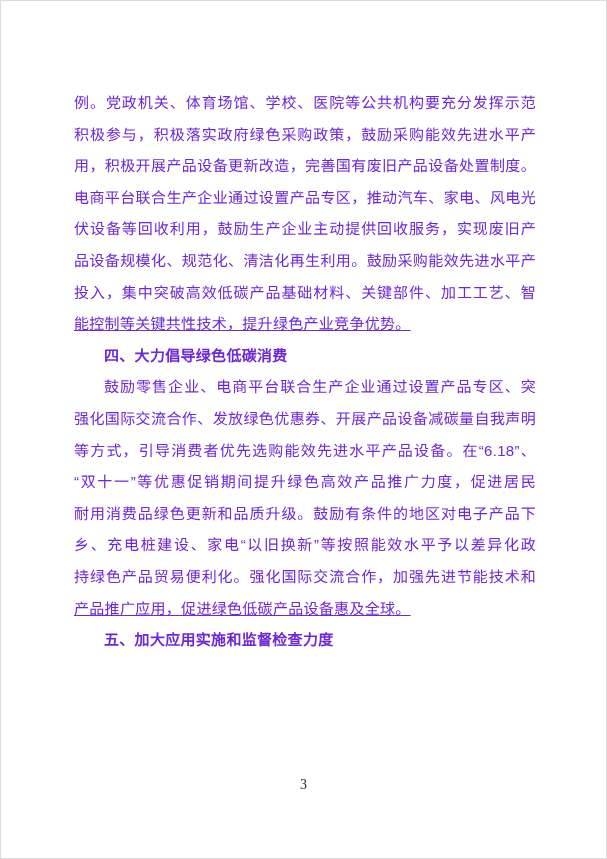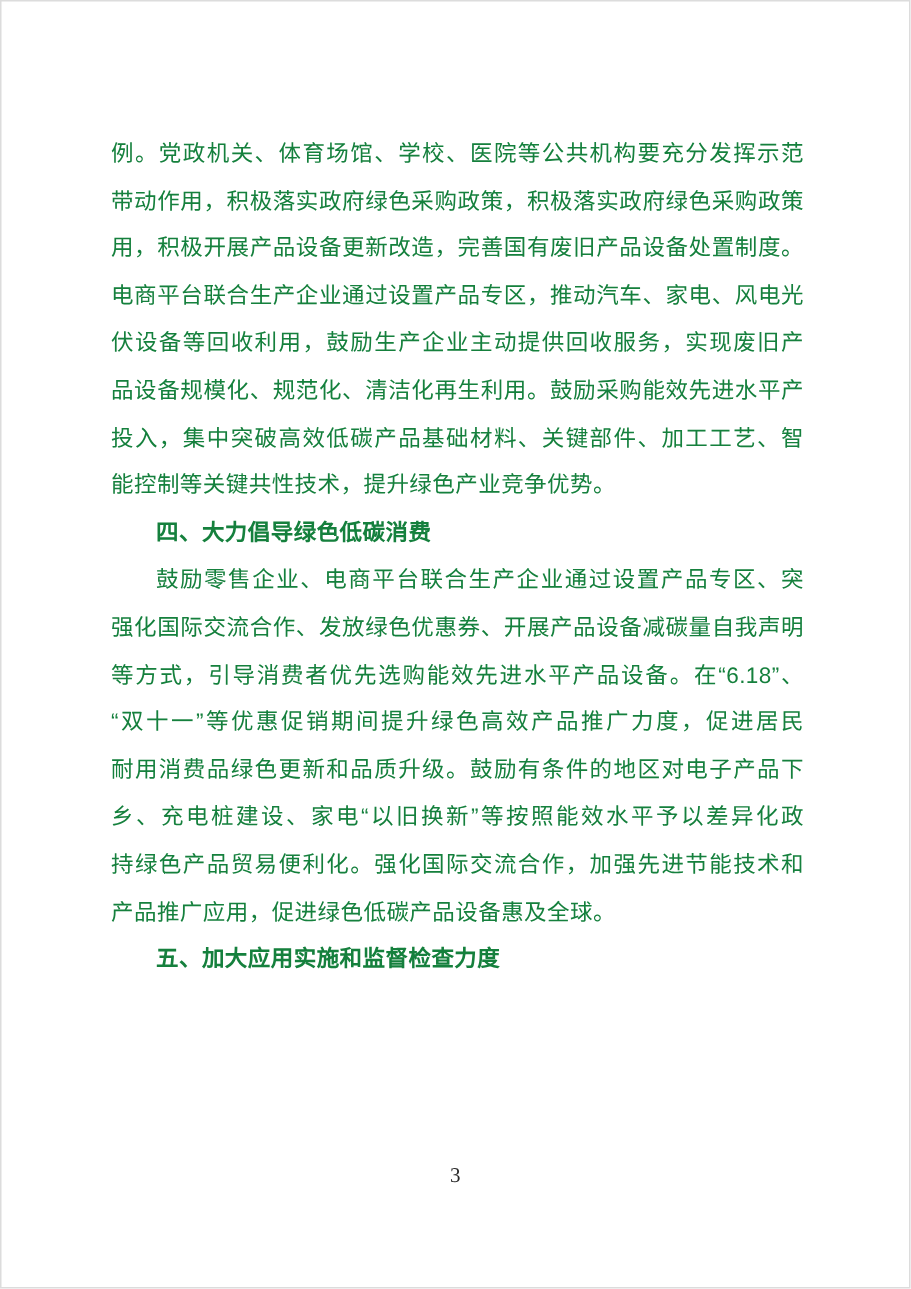--- a/index.html
+++ b/index.html
@@ -20,33 +20,34 @@
     box-sizing: content-box;
     overflow: hidden;
   }
   .text-column {
     position: absolute;
     left: 73px;
     top: 86px;
     width: 462px;
     font-size: 15px;
     line-height: 31.6px;
-    color: #15803d;
+    color: #6d28d9;
     letter-spacing: 0.3px;
   }
   .line {
     text-align: justify;
     text-align-last: justify;
     height: 31.6px;
     overflow: hidden;
     white-space: nowrap;
   }
   .line.short {
     text-align: center;
     text-align-last: left;
+    text-decoration: underline;
   }
   .line.indent {
     text-indent: 2em;
   }
   .heading {
     text-align: right;
     text-align-last: left;
     text-indent: 2em;
     height: 31.6px;
     overflow: hidden;
@@ -63,21 +64,21 @@
     font-size: 14px;
     color: #2a2a2a;
   }
 </style>
 </head>
 <body>
 
 <div class="page">
   <div class="text-column">
       <div class="line">例。党政机关、体育场馆、学校、医院等公共机构要充分发挥示范</div>
-      <div class="line">带动作用，积极落实政府绿色采购政策，积极落实政府绿色采购政策</div>
+      <div class="line">积极参与，积极落实政府绿色采购政策，鼓励采购能效先进水平产</div>
       <div class="line">用，积极开展产品设备更新改造，完善国有废旧产品设备处置制度。</div>
       <div class="line">电商平台联合生产企业通过设置产品专区，推动汽车、家电、风电光</div>
       <div class="line">伏设备等回收利用，鼓励生产企业主动提供回收服务，实现废旧产</div>
       <div class="line">品设备规模化、规范化、清洁化再生利用。鼓励采购能效先进水平产</div>
       <div class="line">投入，集中突破高效低碳产品基础材料、关键部件、加工工艺、智</div>
       <div class="line short">能控制等关键共性技术，提升绿色产业竞争优势。</div>
       <div class="heading">四、大力倡导绿色低碳消费</div>
       <div class="line indent">鼓励零售企业、电商平台联合生产企业通过设置产品专区、突</div>
       <div class="line">强化国际交流合作、发放绿色优惠券、开展产品设备减碳量自我声明</div>
       <div class="line">等方式，引导消费者优先选购能效先进水平产品设备。在“6.18”、</div>

